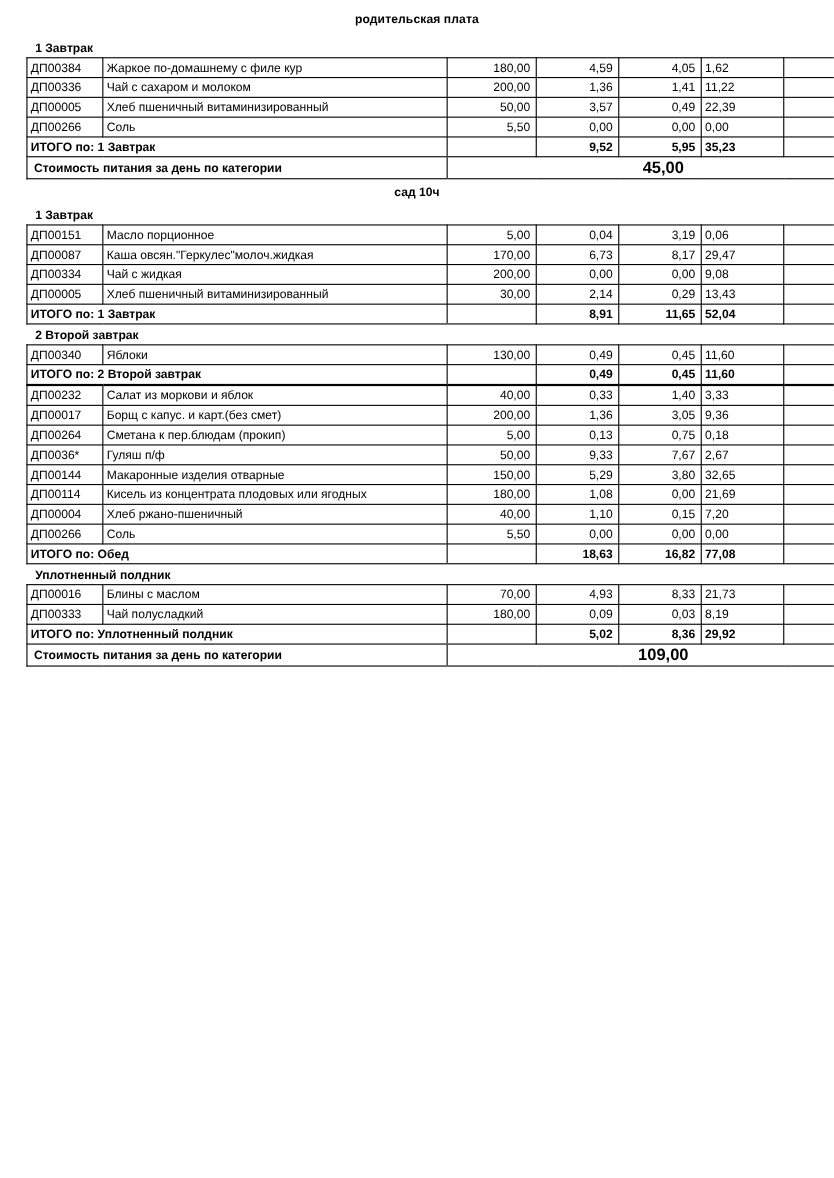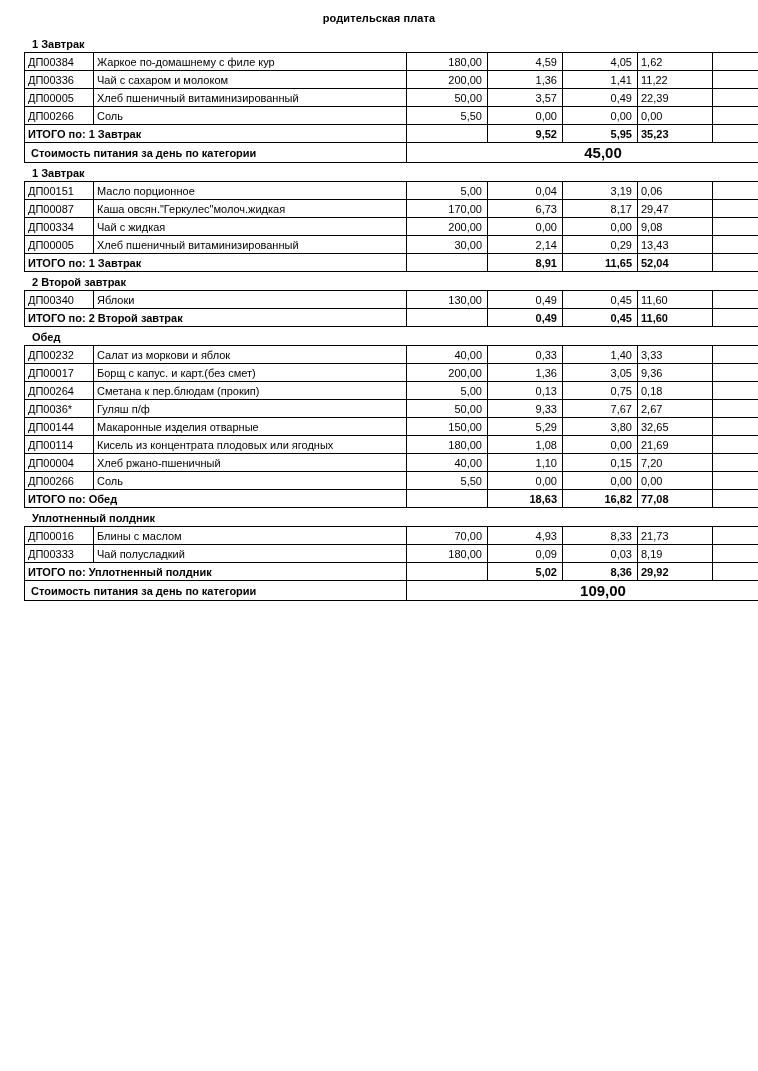--- a/index.html
+++ b/index.html
@@ -161,20 +161,21 @@
           <td class="c-n4">360,57</td>
         </tr>
         <tr class="big-total-row">
           <td class="label" colspan="2" style="width:368px;">Стоимость питания за день по категории</td>
           <td class="val" colspan="5" style="text-align:center;">45,00</td>
         </tr>
       </tbody>
     </table>
   </div>
 
+  <div class="section-title">сад 10ч</div>
 
   <div class="tbl-wrap">
 
     <div class="group-label">1 Завтрак</div>
     <table class="menu">
       <tbody>
         <tr>
           <td class="c-code">ДП00151</td>
           <td class="c-name">Масло порционное</td>
           <td class="c-qty">5,00</td>
@@ -237,21 +238,20 @@
           <td class="c-code" colspan="2" style="width:368px;">ИТОГО по: 2 Второй завтрак</td>
           <td class="c-qty"></td>
           <td class="c-n1">0,49</td>
           <td class="c-n2">0,45</td>
           <td class="c-n3">11,60</td>
           <td class="c-n4">52,00</td>
         </tr>
       </tbody>
     </table>
 
-    <div class="group-label">Обед</div>
     <table class="menu">
       <tbody>
         <tr>
           <td class="c-code">ДП00232</td>
           <td class="c-name">Салат из моркови и яблок</td>
           <td class="c-qty">40,00</td>
           <td class="c-n1">0,33</td>
           <td class="c-n2">1,40</td>
           <td class="c-n3">3,33</td>
           <td class="c-n4">26,67</td>

